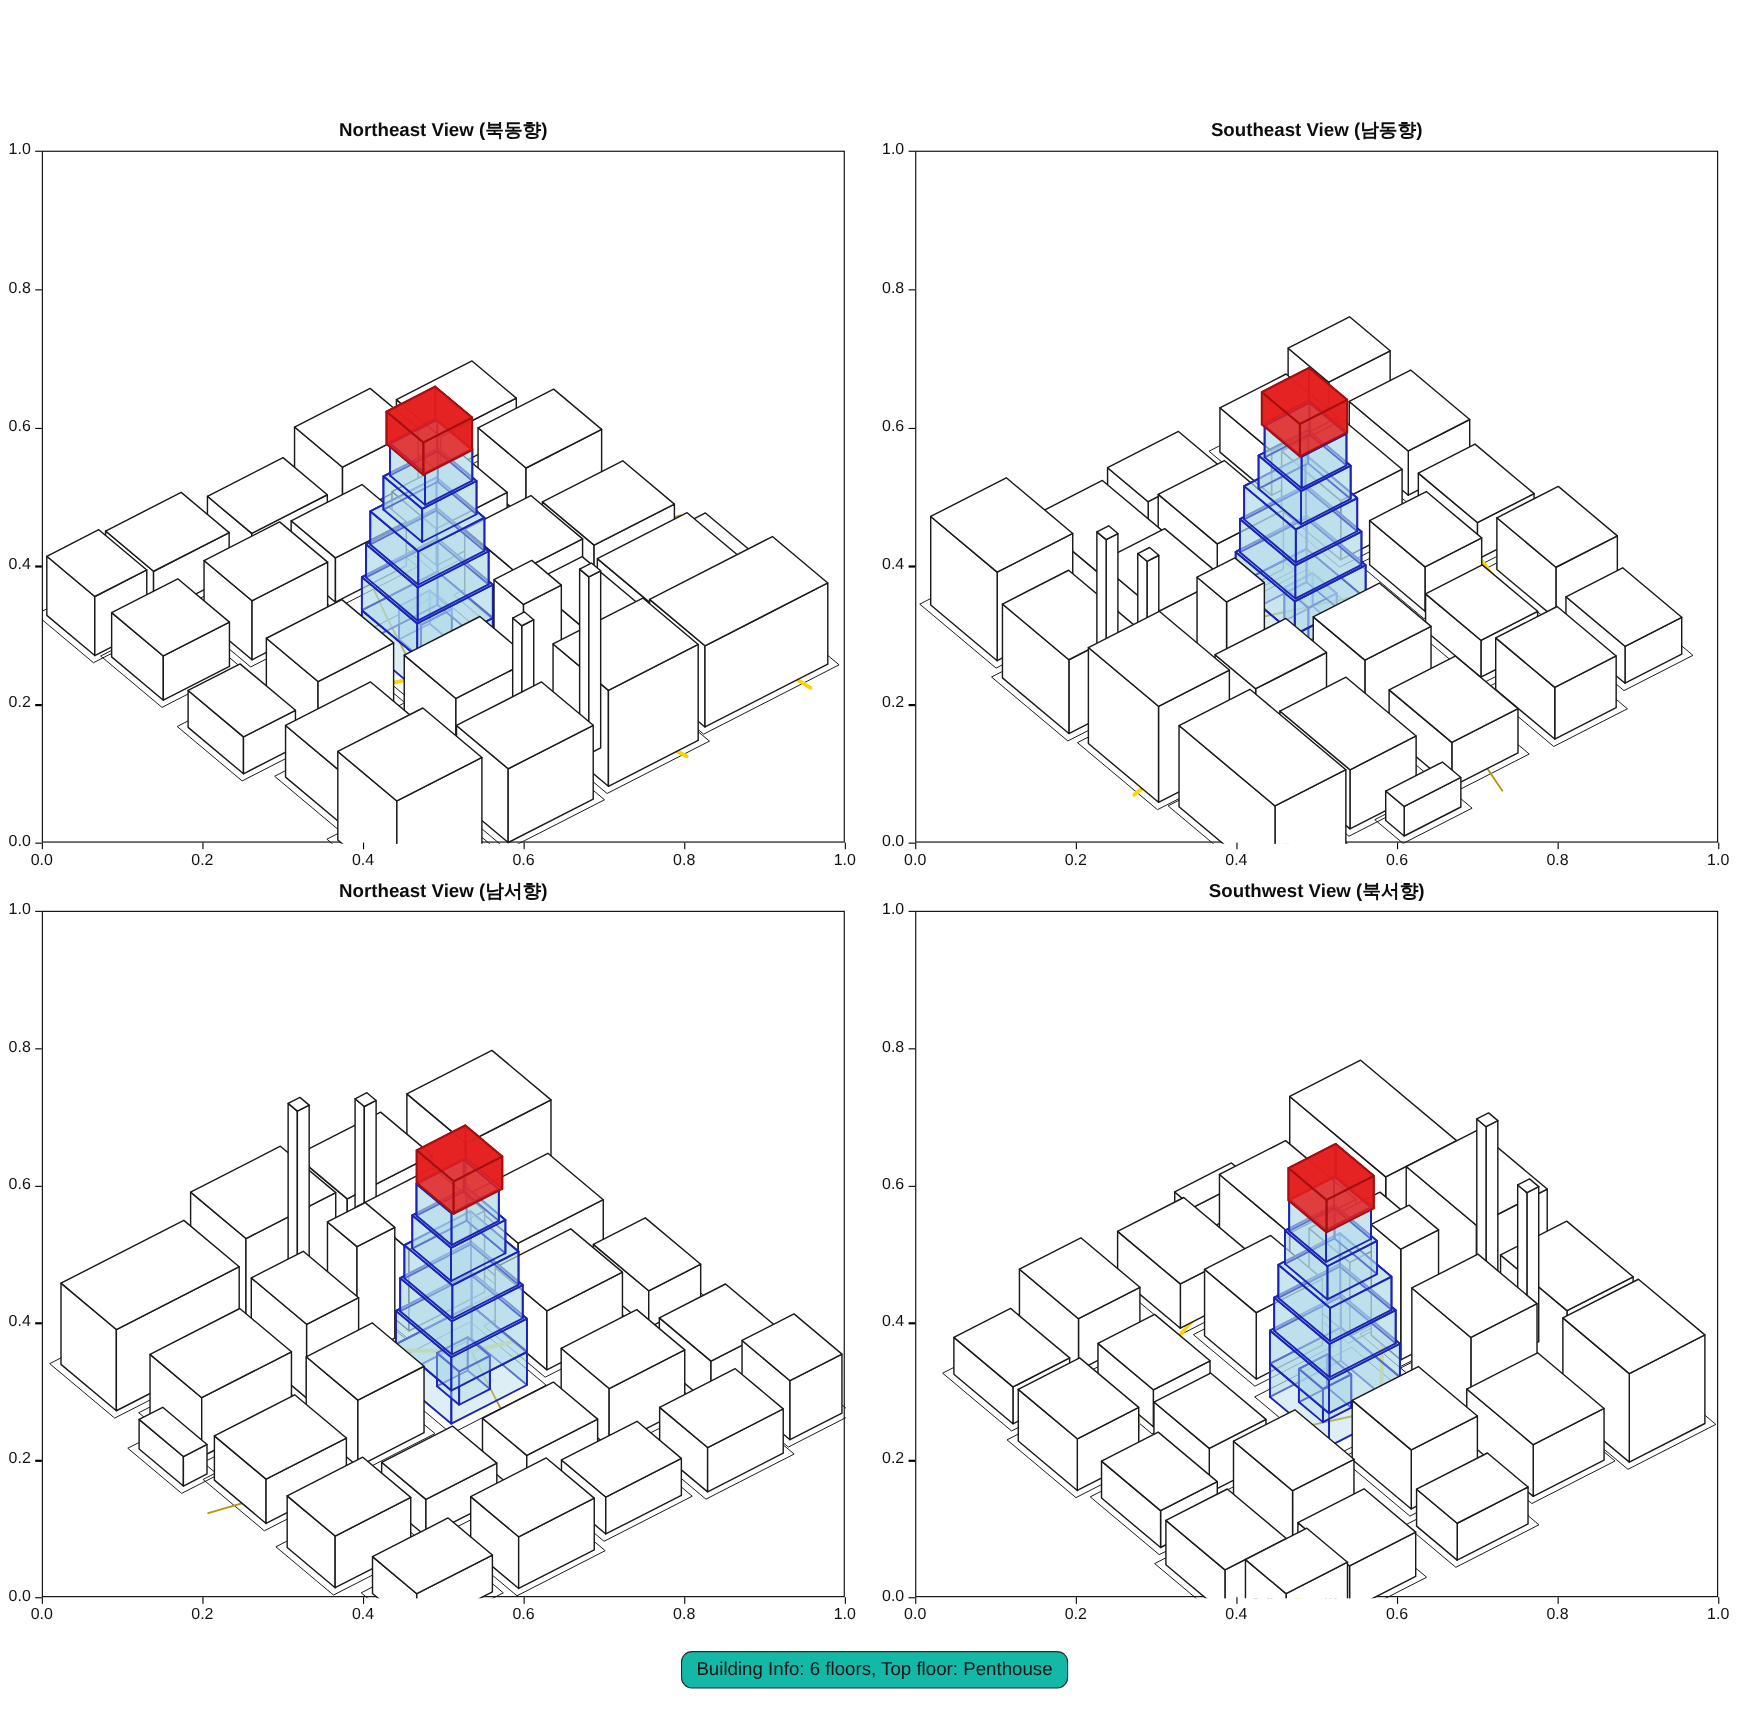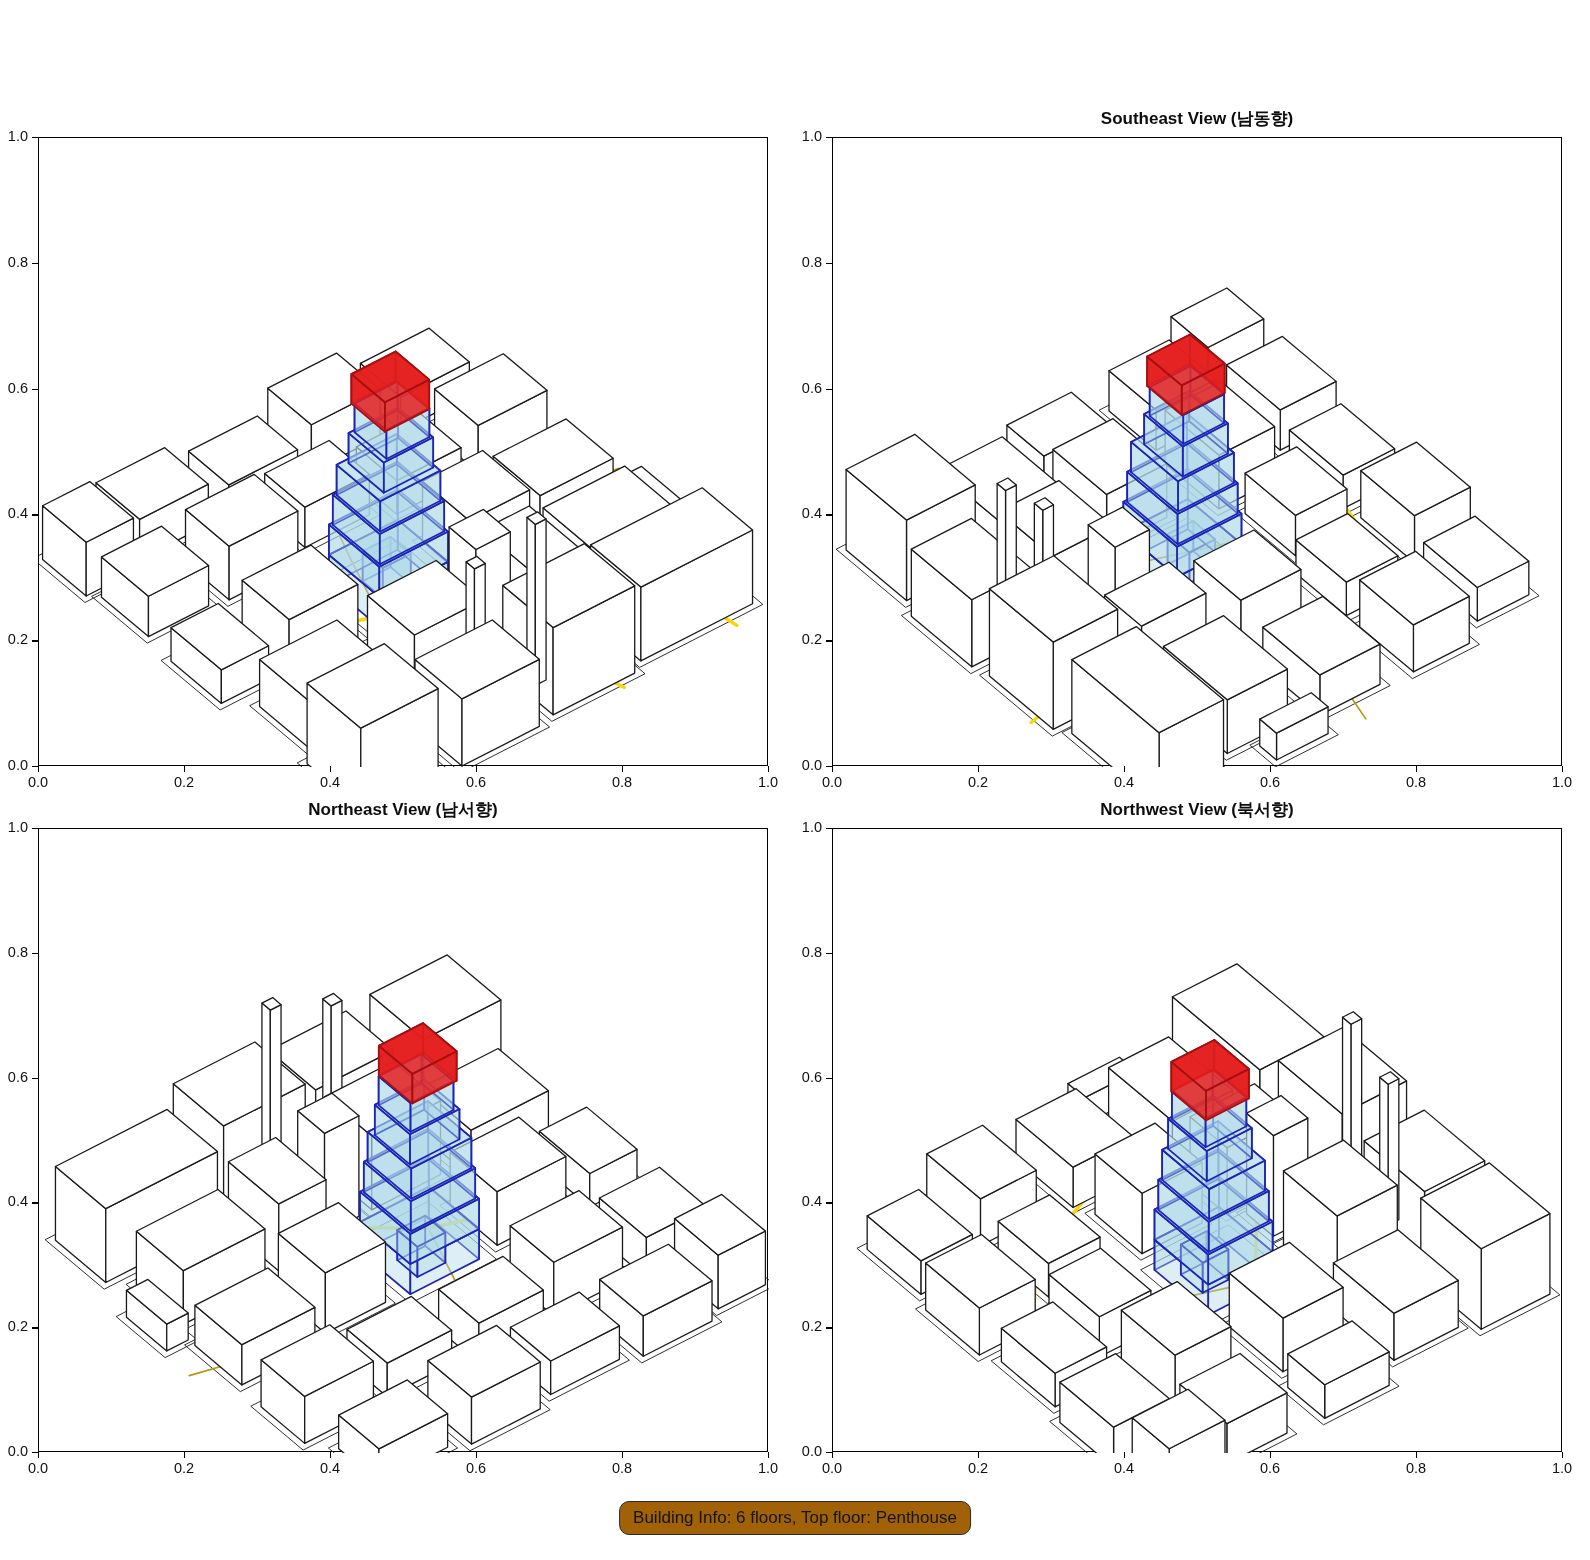--- a/index.html
+++ b/index.html
@@ -10,31 +10,32 @@
   .subplot{position:absolute;}
   .sp-title{position:absolute;top:-30px;left:0;width:100%;text-align:center;
             font-weight:700;font-size:17px;color:#0d0d0d;white-space:nowrap;}
   .plotbox{position:absolute;left:0;top:0;background:#fff;border:1.4px solid #000;box-sizing:border-box;}
   svg.plot{display:block;}
   .xtick-label,.ytick-label{position:absolute;font-size:14.5px;color:#111;}
   .xtick-label{width:40px;text-align:center;}
   .ytick-label{width:34px;text-align:right;}
   .tickmark{position:absolute;background:#000;}
   .badge{position:absolute;left:50%;transform:translateX(-50%);top:1501px;
-         background:#a16207;border:1.6px solid #2a2a2a;border-radius:10px;
+         background:#14b8a6;border:1.6px solid #2a2a2a;border-radius:10px;
          padding:6px 13px;font-size:17px;color:#141414;white-space:nowrap;}
 </style>
 </head>
 <body>
 
 <div class="fig">
   <div class="suptitle">
   </div>
 
   <div class="subplot" id="sp0" style="left:38px;top:137px;width:730px;height:629px;">
+    <div class="sp-title">Northeast View (북동향)</div>
     <div class="plotbox" style="width:730px;height:629px;">
       <svg class="plot" width="730" height="629">
           <polygon points="664.4360417815717,417.0906960541766 541.6088056168919,479.91546428206544 600.663054330129,529.3997943668383 723.4902904948087,466.57502613894945" fill="none" stroke="#1a1a1a" stroke-width="0.9" stroke-linejoin="round" stroke-linecap="round"></polygon>
           <polygon points="546.6016522550789,486.4173516969838 453.8370263404956,533.8654284005643 512.8912750537328,583.349758485337 605.6559009683161,535.9016817817567" fill="none" stroke="#1a1a1a" stroke-width="0.9" stroke-linejoin="round" stroke-linecap="round"></polygon>
           <polygon points="454.53521437152597,542.563986033241 366.06524706409925,587.815392519063 421.7641407368116,634.4881129399283 510.23410804423827,589.2367064541063" fill="none" stroke="#1a1a1a" stroke-width="0.9" stroke-linejoin="round" stroke-linecap="round"></polygon>
           <polygon points="346.6313048519807,579.6442921682946 258.16133754455404,624.8956986541166 320.57094129831603,677.1916384027968 409.04090860574263,631.940231916975" fill="none" stroke="#1a1a1a" stroke-width="0.9" stroke-linejoin="round" stroke-linecap="round"></polygon>
           <polygon points="586.861016623498,375.26840297487416 494.0963907089147,422.7164796784545 549.795284381627,469.38920009931985 642.5599102962103,421.9411233957395" fill="none" stroke="#1a1a1a" stroke-width="0.9" stroke-linejoin="round" stroke-linecap="round"></polygon>
           <polygon points="491.43922369942027,428.6034276472237 433.03186664209005,458.4781426087373 492.0861153553272,507.9624726935102 550.4934724126574,478.0877577319966" fill="none" stroke="#1a1a1a" stroke-width="0.9" stroke-linejoin="round" stroke-linecap="round"></polygon>
           <polygon points="398.43348224923557,489.7583418651468 318.5528321561222,530.6164079154521 374.2517258288345,577.2891283363174 454.13237592194787,536.4310622860121" fill="none" stroke="#1a1a1a" stroke-width="0.9" stroke-linejoin="round" stroke-linecap="round"></polygon>
           <polygon points="299.1188899440035,522.4453075646836 210.64892263657683,567.6967140505056 269.70317134981394,617.1810441352784 358.17313865724066,571.9296376494565" fill="none" stroke="#1a1a1a" stroke-width="0.9" stroke-linejoin="round" stroke-linecap="round"></polygon>
@@ -563,21 +564,21 @@
       <div class="xtick-label" style="left: 564px; top: 632px;">0.8</div>
       <div class="tickmark" style="left: -6px; top: 124.8px; width: 6px; height: 1.4px;"></div>
       <div class="ytick-label" style="left: -44px; top: 115.8px;">0.8</div>
       <div class="tickmark" style="left: 730px; top: 624px; width: 1.4px; height: 6px;"></div>
       <div class="xtick-label" style="left: 710px; top: 632px;">1.0</div>
       <div class="tickmark" style="left: -6px; top: 0px; width: 6px; height: 1.4px;"></div>
       <div class="ytick-label" style="left: -44px; top: -9px;">1.0</div>
     </div>
 
   <div class="subplot" id="sp3" style="left:832px;top:828px;width:730px;height:624px;">
-    <div class="sp-title">Northwest View (북서향)</div>
+    <div class="sp-title">Southwest View (북서향)</div>
     <div class="plotbox" style="width:730px;height:624px;">
       <svg class="plot" width="730" height="624">
           <polygon points="329.5484086085704,240.7664276475083 425.5115627675808,321.17846403526414 501.0975542535376,282.51706820271716 405.1344000945271,202.10503181496128" fill="none" stroke="#1a1a1a" stroke-width="0.9" stroke-linejoin="round" stroke-linecap="round"></polygon>
           <polygon points="435.443021998104,317.90976746531044 507.9186908734406,378.6405362057135 583.5046823593973,339.97914037316644 511.0290134840607,279.24837163276345" fill="none" stroke="#1a1a1a" stroke-width="0.9" stroke-linejoin="round" stroke-linecap="round"></polygon>
           <polygon points="521.2055051444886,378.18344929966736 590.3258189793004,436.10260837616283 661.6171518581004,399.63788276137416 592.4968380232888,341.7187236848787" fill="none" stroke="#1a1a1a" stroke-width="0.9" stroke-linejoin="round" stroke-linecap="round"></polygon>
           <polygon points="577.8446816074087,448.8255427766668 646.9649954422202,506.7447018531622 726.8456455353336,465.88663580285686 657.725331700522,407.96747672636144" fill="none" stroke="#1a1a1a" stroke-width="0.9" stroke-linejoin="round" stroke-linecap="round"></polygon>
           <polygon points="265.66597384185036,291.5529302227888 338.1416427171869,352.2836989631918 409.43297559598705,315.8189733484032 336.9573067206505,255.08820460800015" fill="none" stroke="#1a1a1a" stroke-width="0.9" stroke-linejoin="round" stroke-linecap="round"></polygon>
           <polygon points="347.13379838107835,354.02328227490403 392.7666269322162,392.26117370404666 468.35261841817294,353.59977787149967 422.7197898670351,315.361886442357" fill="none" stroke="#1a1a1a" stroke-width="0.9" stroke-linejoin="round" stroke-linecap="round"></polygon>
           <polygon points="440.5462951751444,414.9119035554101 502.95589892890644,467.2078433040905 574.2472318077066,430.7431176893018 511.8376280539445,378.44717794062143" fill="none" stroke="#1a1a1a" stroke-width="0.9" stroke-linejoin="round" stroke-linecap="round"></polygon>
           <polygon points="490.4747615570147,479.93077770459445 559.5950753918264,537.8499367810899 635.1810668777832,499.18854094854294 566.0607530429714,441.26938187204746" fill="none" stroke="#1a1a1a" stroke-width="0.9" stroke-linejoin="round" stroke-linecap="round"></polygon>

